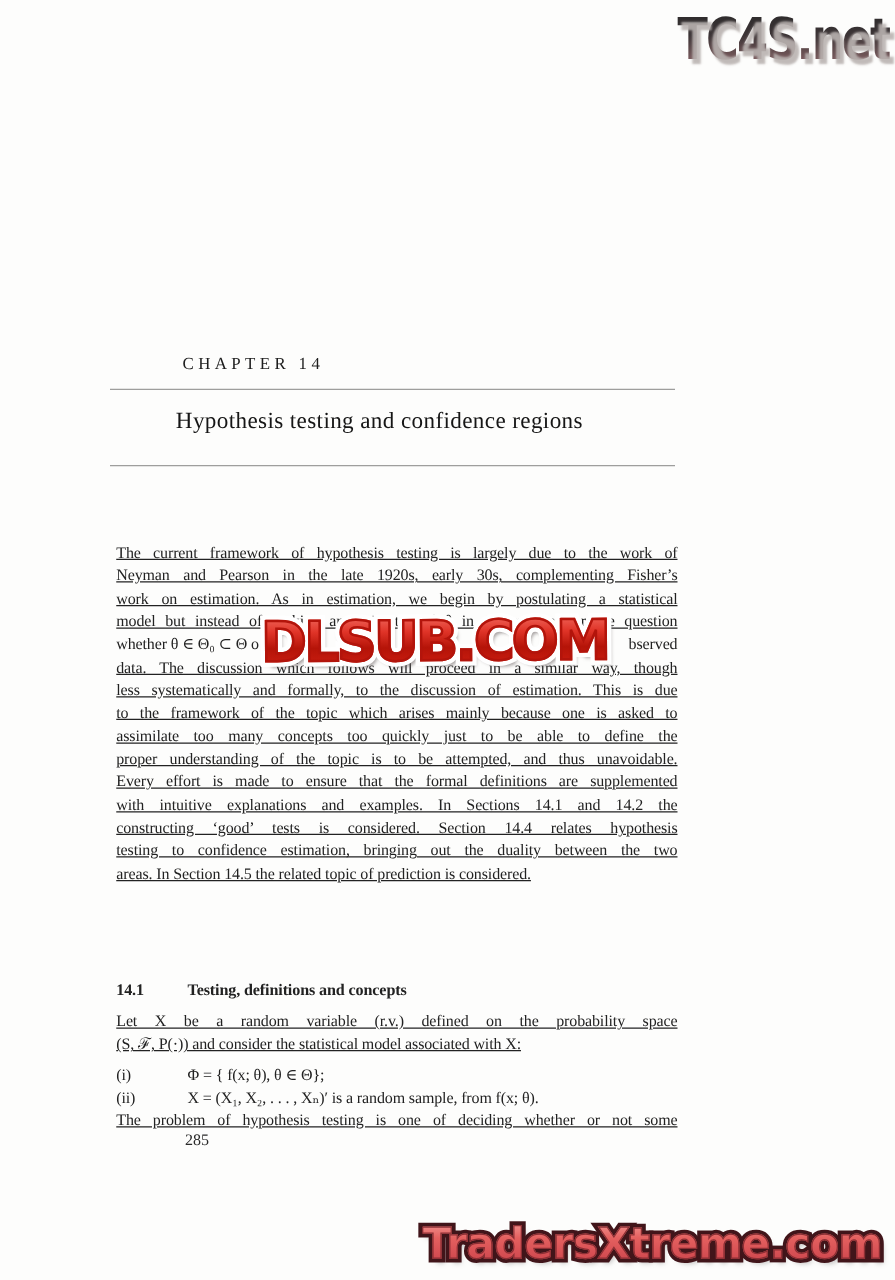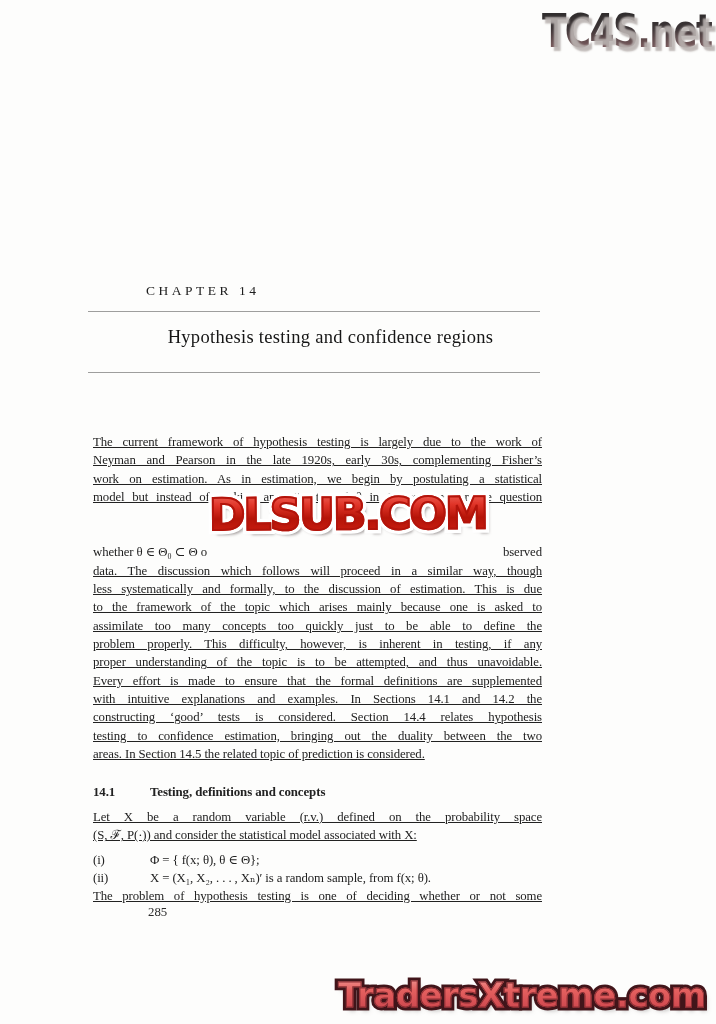--- a/index.html
+++ b/index.html
@@ -23,29 +23,29 @@
     -webkit-background-clip:text; background-clip:text; color:transparent;
     text-shadow:4px 4px 2px rgba(185,178,176,.9);
     white-space:nowrap;
   }
 
   
   .chapter-label { left:146px; top:283px; font-size:13.5px; letter-spacing:3.5px; color:#1d1d1d; }
   .rule { left:88px; width:452px; height:0; border-top:1.5px solid #7e7e7e; opacity:.75; }
   .rule-1 { top:311px; }
   .rule-2 { top:372px; }
-  .chapter-title { left:106px; top:327px; width:449px; text-align:center; font-size:18.5px; letter-spacing:.3px; color:#161616; }
+  .chapter-title { left:79px; top:327px; width:449px; text-align:center; font-size:18.5px; letter-spacing:.3px; color:#161616; }
 
   
   .col { left:93px; width:449px; font-size:12.8px; letter-spacing:-0.1px; line-height:18.35px; color:#222; }
   .intro { top:433px; }
   .jline { text-align:justify; text-align-last:justify;text-decoration:underline; }
   .lastline { text-align-last:auto; }
   .fragline { display:flex; justify-content:space-between; }
-  .fragline span { white-space:nowrap;margin-top:37px; }
+  .fragline span { white-space:nowrap; }
 
   .section-head { top:783px; font-weight:bold; font-size:12.9px; }
   .section-num { display:inline-block; width:57px; }
 
   .setup { top:808px; }
   .list { top:851px; }
   .list-row { line-height:18.35px; }
   .list-marker { display:inline-block; width:57px; }
   .closing { top:887px; }
   .page-number { left:148px; top:905px; font-size:12.8px; color:#2a2a2a; }
@@ -102,21 +102,20 @@
     <div class="jline">work on estimation. As in estimation, we begin by postulating a statistical</div>
     <div class="jline">model but instead of seeking an estimator of θ in Θ we consider the question</div>
     <div class="fragline">
       <span>whether θ ∈ Θ₀ ⊂ Θ o</span>
       <span>bserved</span>
     </div>
     <div class="jline">data. The discussion which follows will proceed in a similar way, though</div>
     <div class="jline">less systematically and formally, to the discussion of estimation. This is due</div>
     <div class="jline">to the framework of the topic which arises mainly because one is asked to</div>
     <div class="jline">assimilate too many concepts too quickly just to be able to define the</div>
-    <div class="jline">problem properly. This difficulty, however, is inherent in testing, if any</div>
     <div class="jline">proper understanding of the topic is to be attempted, and thus unavoidable.</div>
     <div class="jline">Every effort is made to ensure that the formal definitions are supplemented</div>
     <div class="jline">with intuitive explanations and examples. In Sections 14.1 and 14.2 the</div>
     <div class="jline">constructing ‘good’ tests is considered. Section 14.4 relates hypothesis</div>
     <div class="jline">testing to confidence estimation, bringing out the duality between the two</div>
     <div class="jline lastline">areas. In Section 14.5 the related topic of prediction is considered.</div>
   </div>
 
   <div class="abs col section-head">
     <span class="section-num">14.1</span><span>Testing, definitions and concepts</span>

